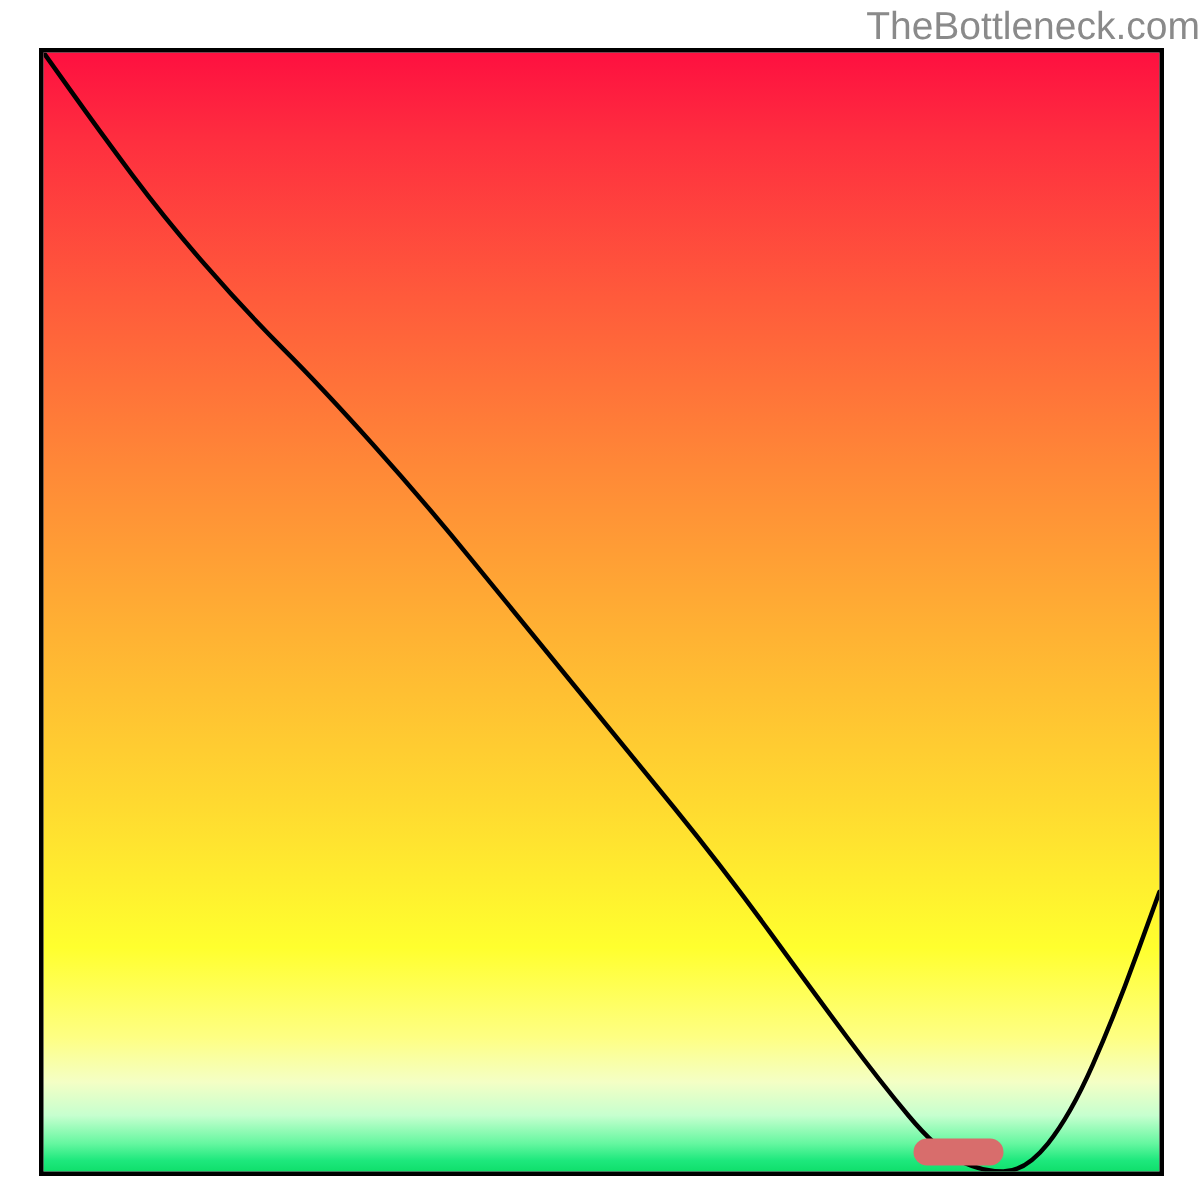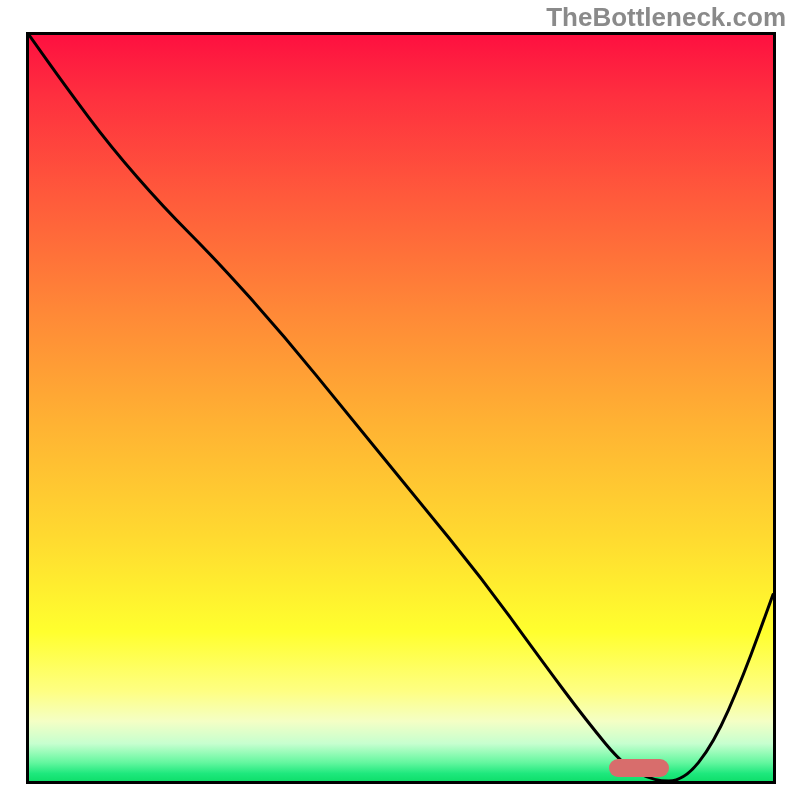--- a/index.html
+++ b/index.html
@@ -13,23 +13,23 @@
   }
   .stage {
     position: relative;
     width: 800px;
     height: 800px;
     background: #ffffff;
   }
   .watermark {
     position: absolute;
     top: 2px;
-    right: 14px;
+    right: 0;
     font-size: 26px;
-    font-weight: 700;
+    font-weight: 400;
     color: #8a8a8a;
     letter-spacing: 0px;
     user-select: none;
   }
   .chart-box {
     position: absolute;
     left: 26px;
     top: 32px;
     width: 750px;
     height: 752px;

